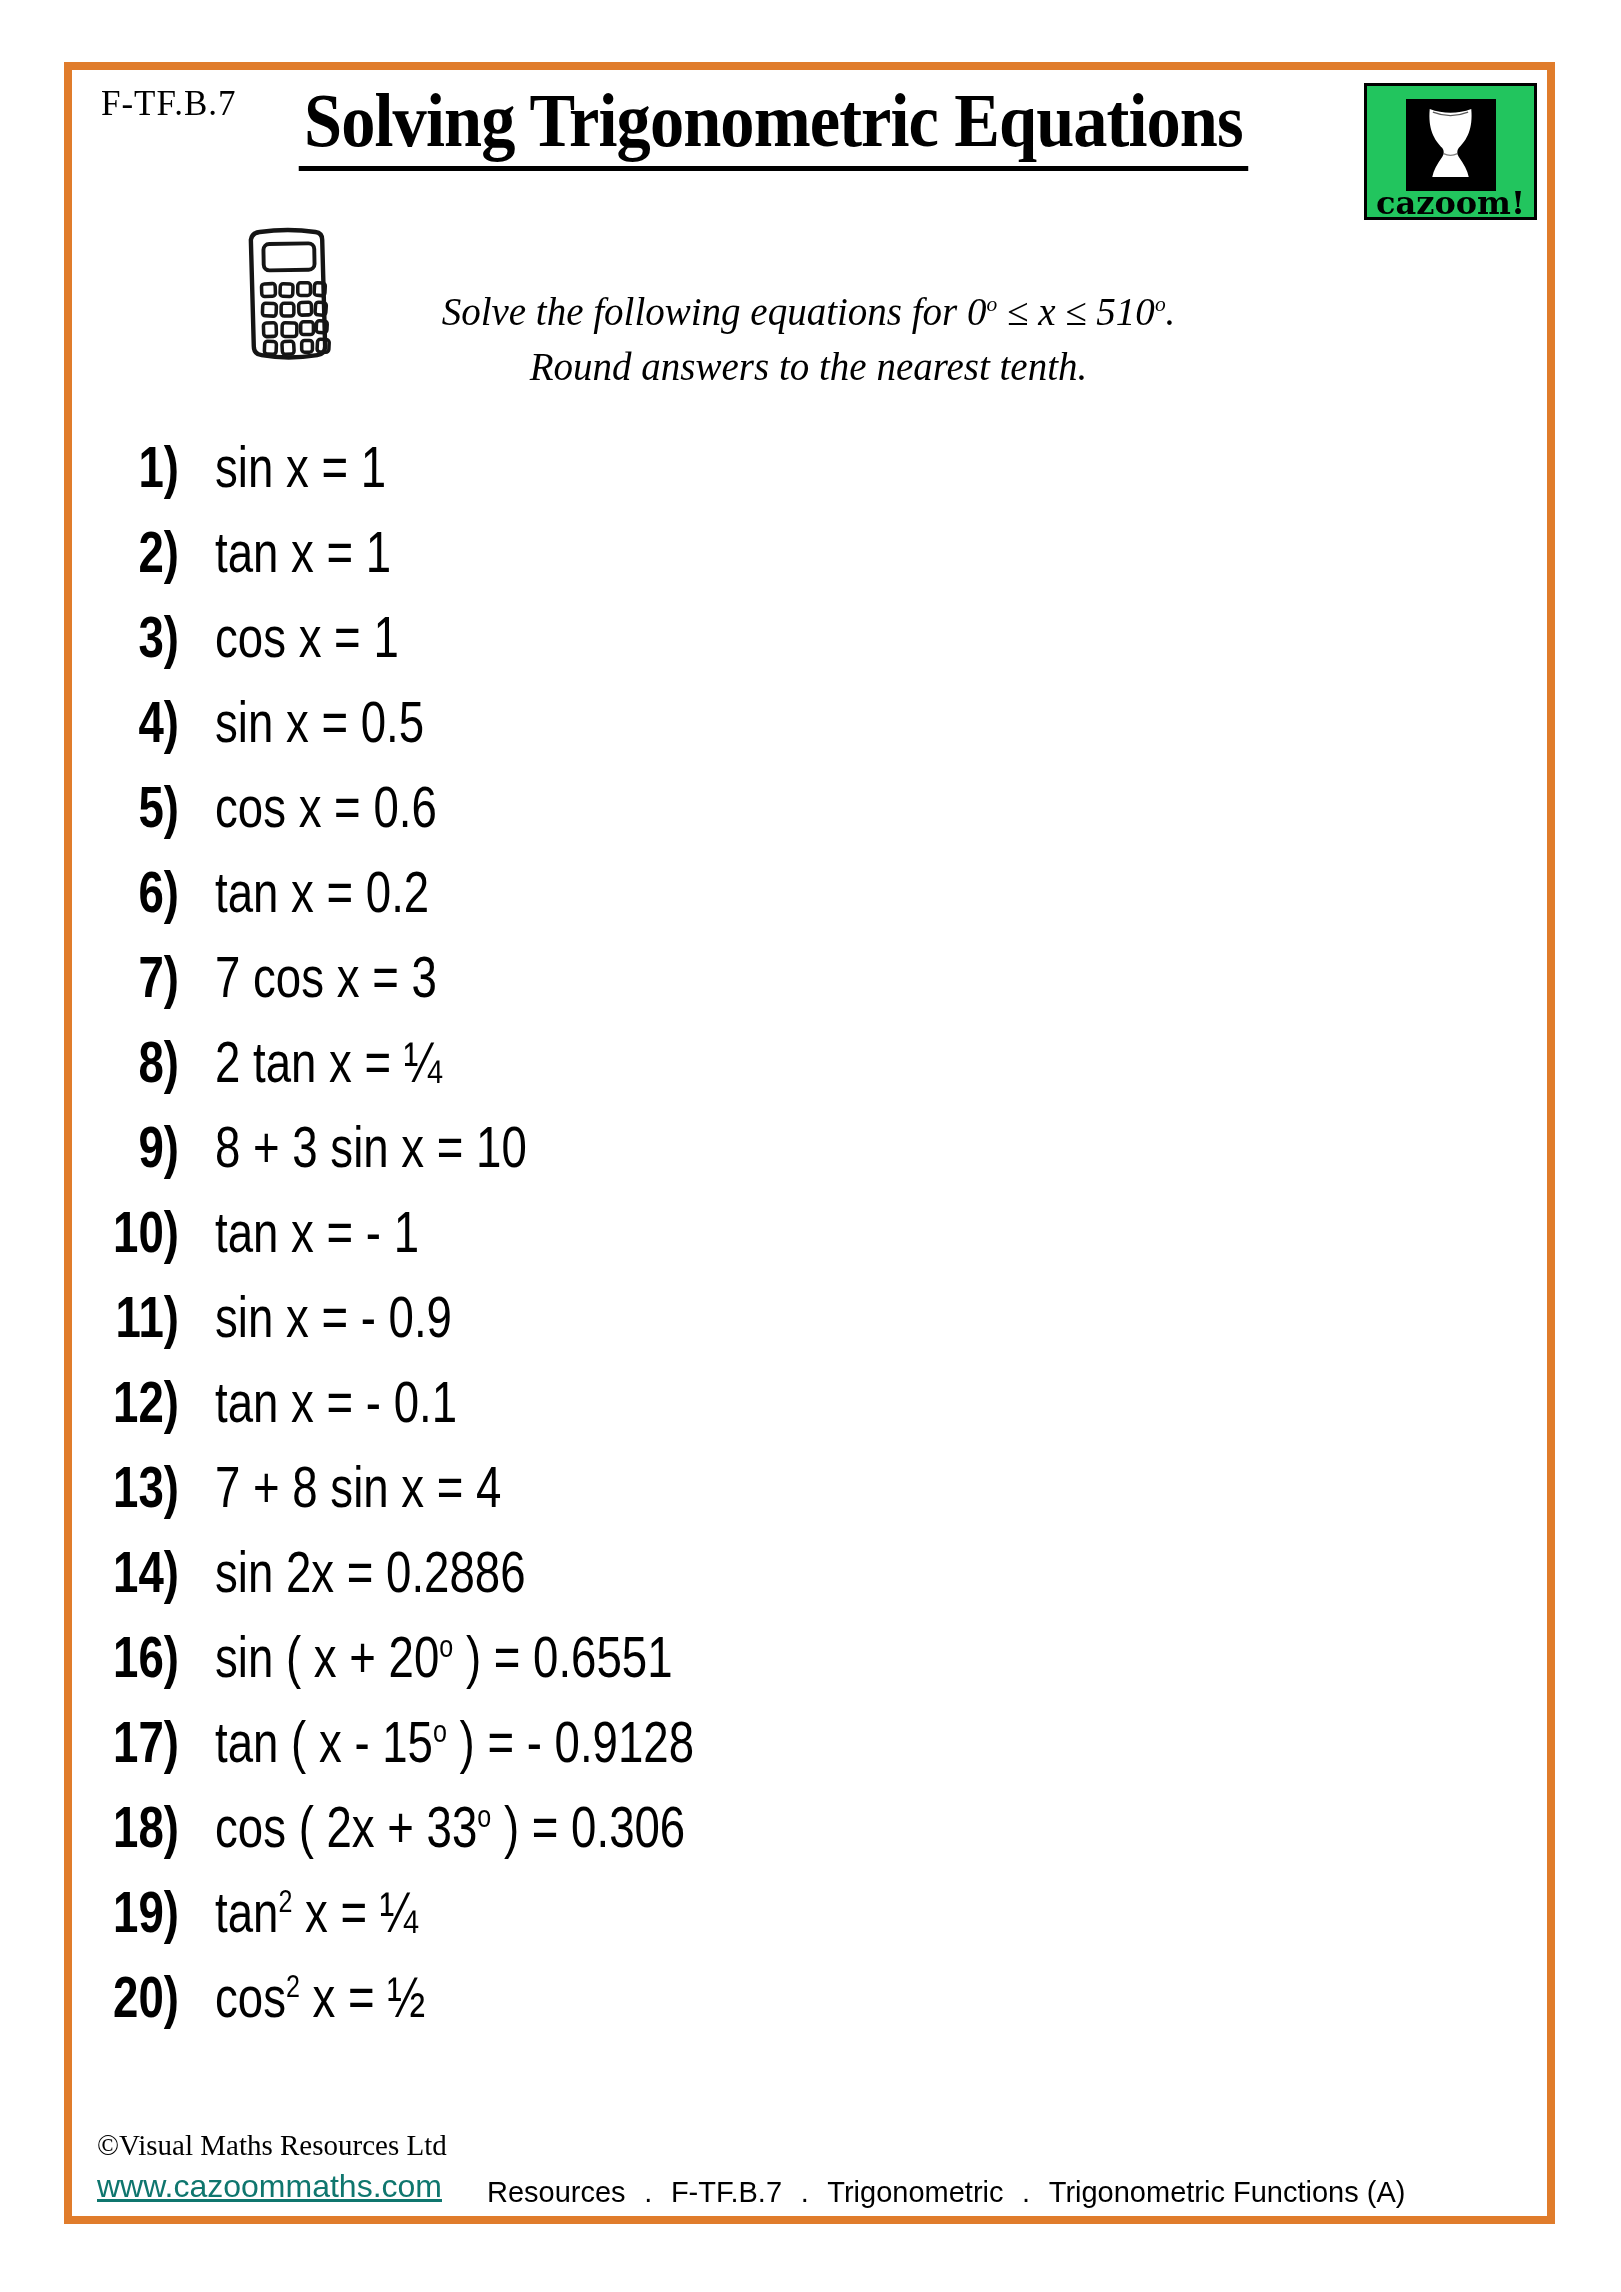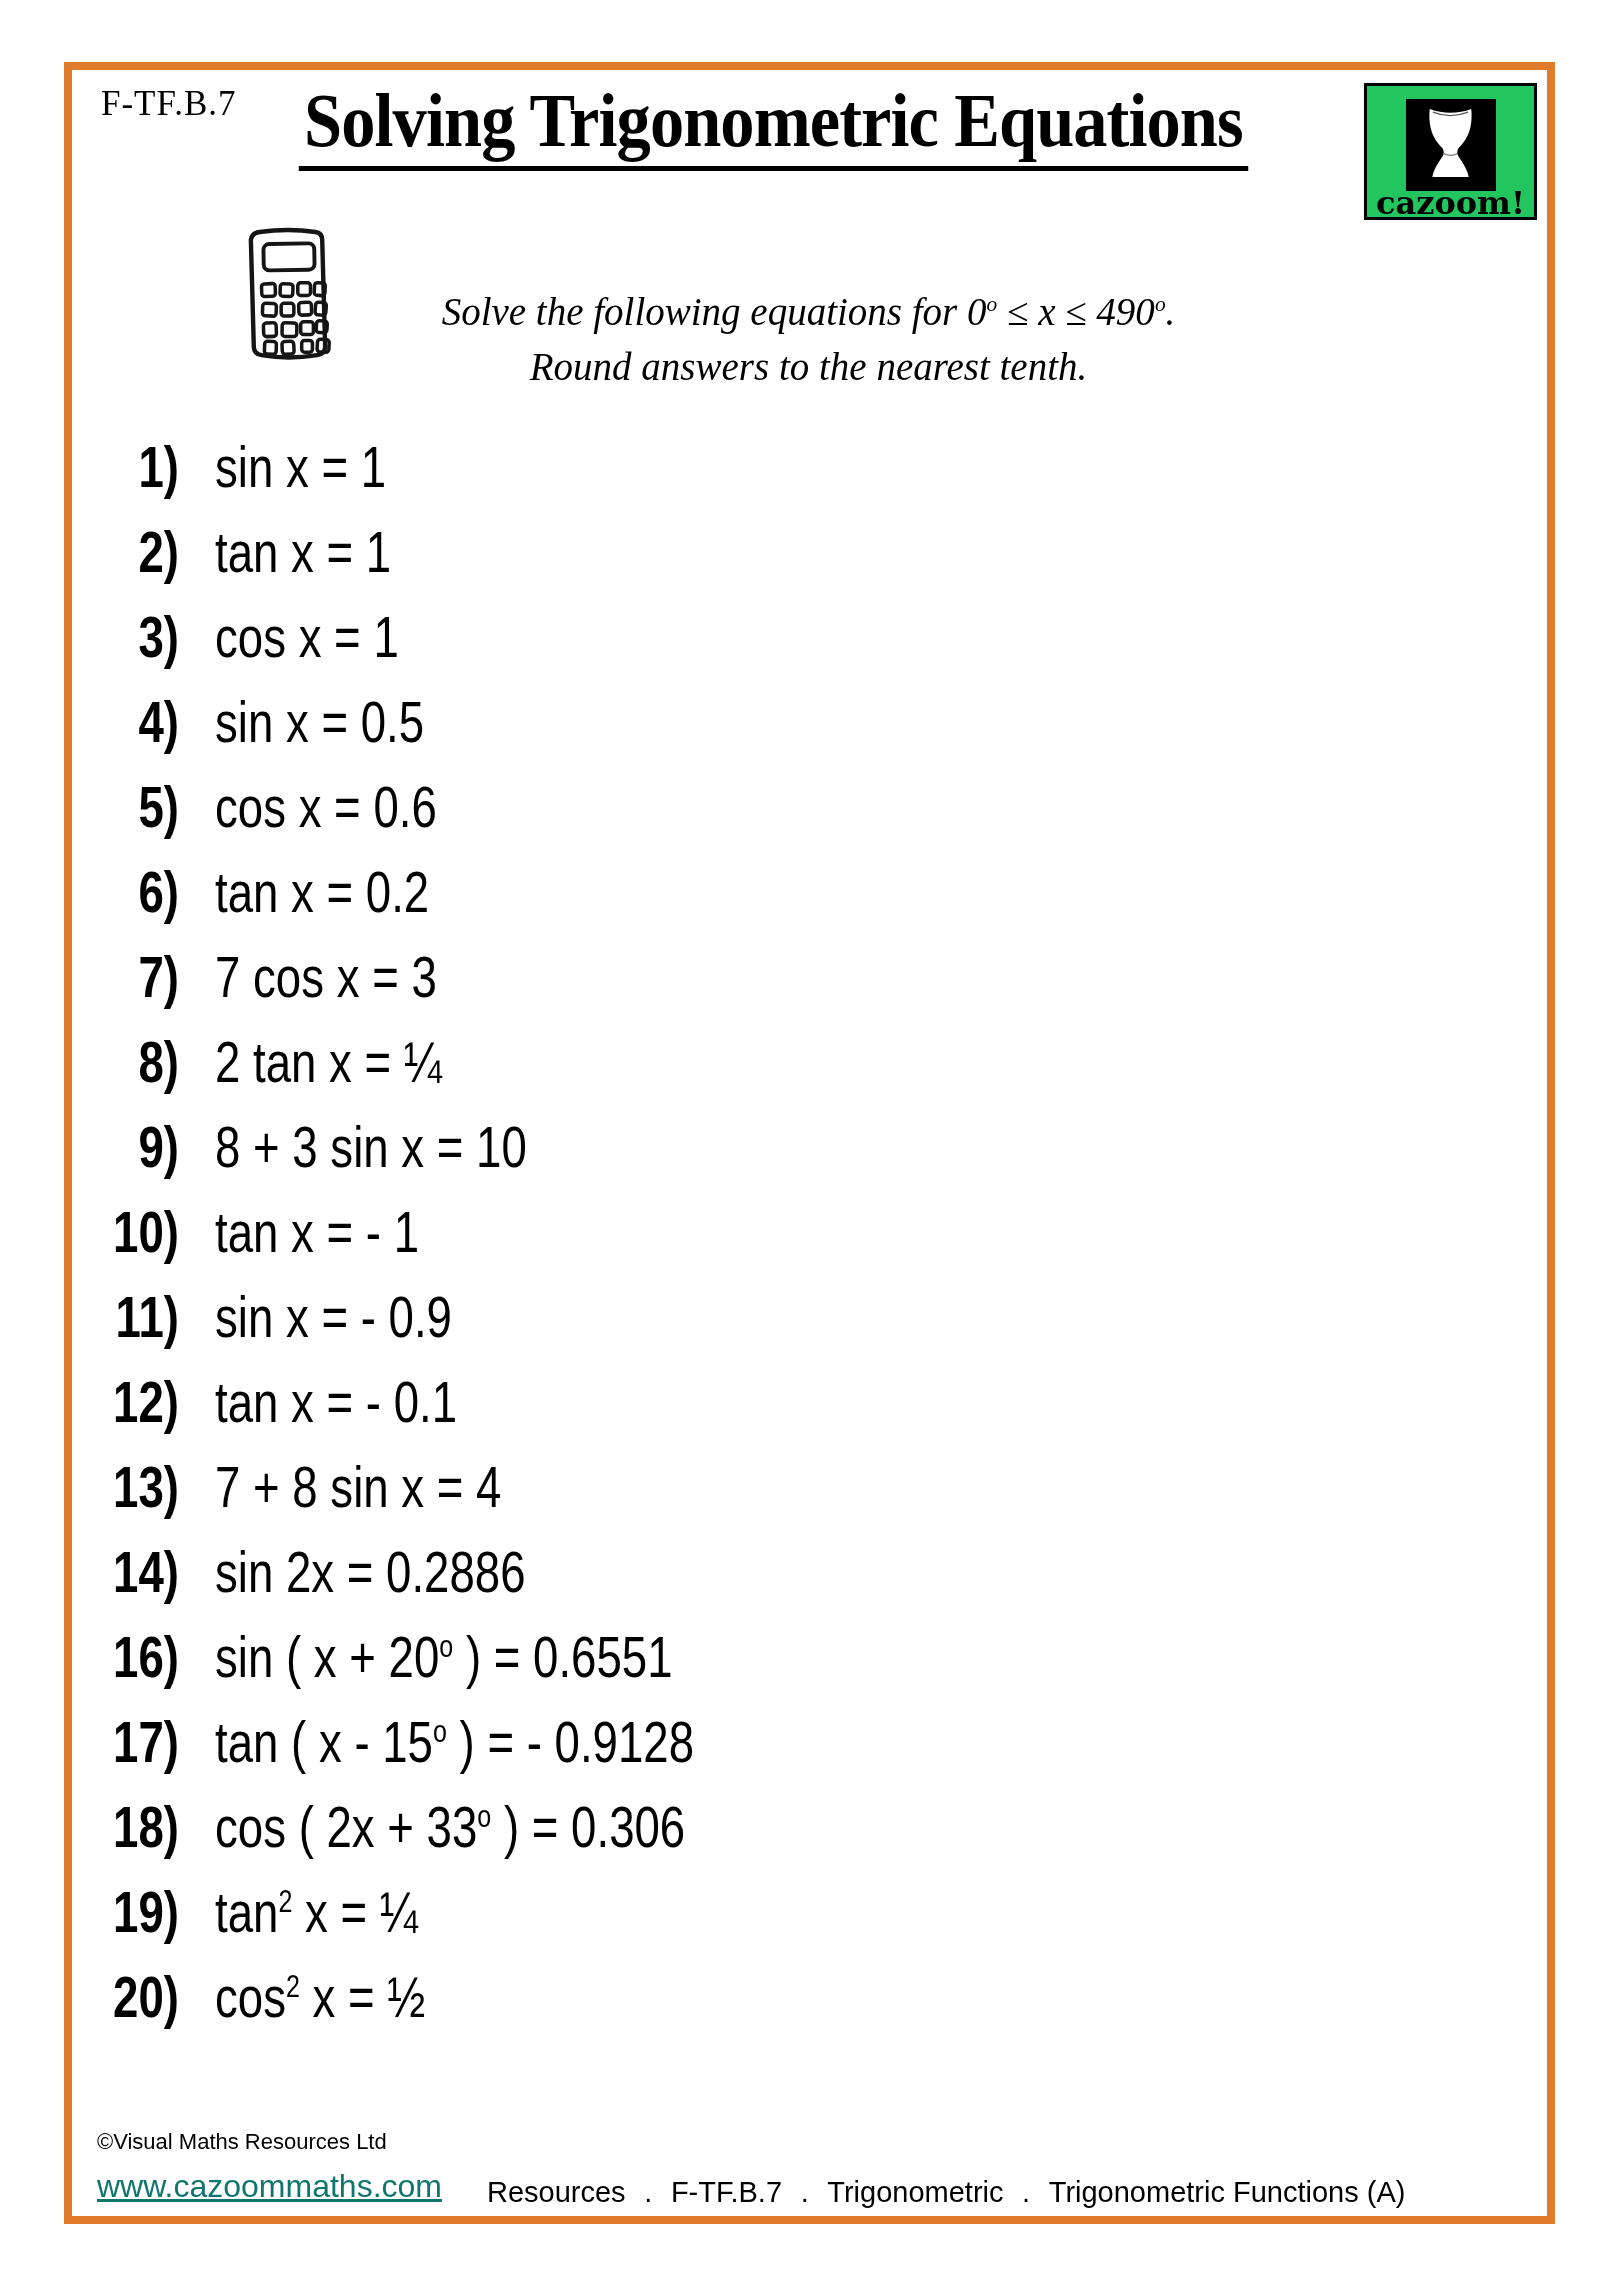--- a/index.html
+++ b/index.html
@@ -44,21 +44,21 @@
   .prow{height:85px;display:flex;align-items:flex-start;font-size:57px;line-height:1.02;}
   .pnum{
     display:inline-block;width:179px;text-align:right;font-weight:bold;
     transform:scaleX(0.8);transform-origin:100% 0;white-space:nowrap;
   }
   .peq{
     display:inline-block;margin-left:36px;
     transform:scaleX(0.8);transform-origin:0 0;white-space:nowrap;
   }
   .peq sup{font-size:55%;line-height:0;}
-  .copy{position:absolute;left:97px;top:2129px;font-size:22px;}
+  .copy{position:absolute;left:97px;top:2129px;font-size:29px;font-family:Liberation Serif, serif;}
   .link{
     position:absolute;left:97px;top:2168px;font-size:32px;
     color:#0f766e;text-decoration:underline;cursor:pointer;
   }
   .cats{position:absolute;left:487px;top:2176px;font-size:29px;white-space:nowrap;}
   .cats .dot{display:inline-block;margin:0 18.6px;}
   svg .sketch{fill:none;stroke:#151515;stroke-linejoin:round;stroke-linecap:round;}
 </style>
 </head>
 <body>
@@ -101,21 +101,21 @@
     <rect class="sketch" stroke-width="3.6" x="57" y="97" width="13" height="13" rx="3"></rect>
     <rect class="sketch" stroke-width="3.6" x="73" y="96" width="11" height="12" rx="3" transform="rotate(3 78 102)"></rect>
     <rect class="sketch" stroke-width="3.6" x="20" y="117" width="12" height="13" rx="3" transform="rotate(2 26 123)"></rect>
     <rect class="sketch" stroke-width="3.6" x="38" y="117" width="12" height="13" rx="3" transform="rotate(-3 44 123)"></rect>
     <rect class="sketch" stroke-width="3.6" x="58" y="116" width="11" height="12" rx="3"></rect>
     <rect class="sketch" stroke-width="3.6" x="74" y="115" width="12" height="13" rx="3" transform="rotate(3 80 121)"></rect>
   </svg>
 </div>
 
 <div class="inst">
-  <div><span>Solve the following equations for 0</span><sup>o</sup><span> ≤ x ≤ 490</span><sup>o</sup><span>.</span></div>
+  <div><span>Solve the following equations for 0</span><sup>o</sup><span> ≤ x ≤ 510</span><sup>o</sup><span>.</span></div>
   <div>Round answers to the nearest tenth.</div>
 </div>
 
 <div class="problems">
     <div class="prow">
       <span class="pnum">1)</span>
       <span class="peq"><span>sin x = 1</span></span>
     </div>
     <div class="prow">
       <span class="pnum">2)</span>

